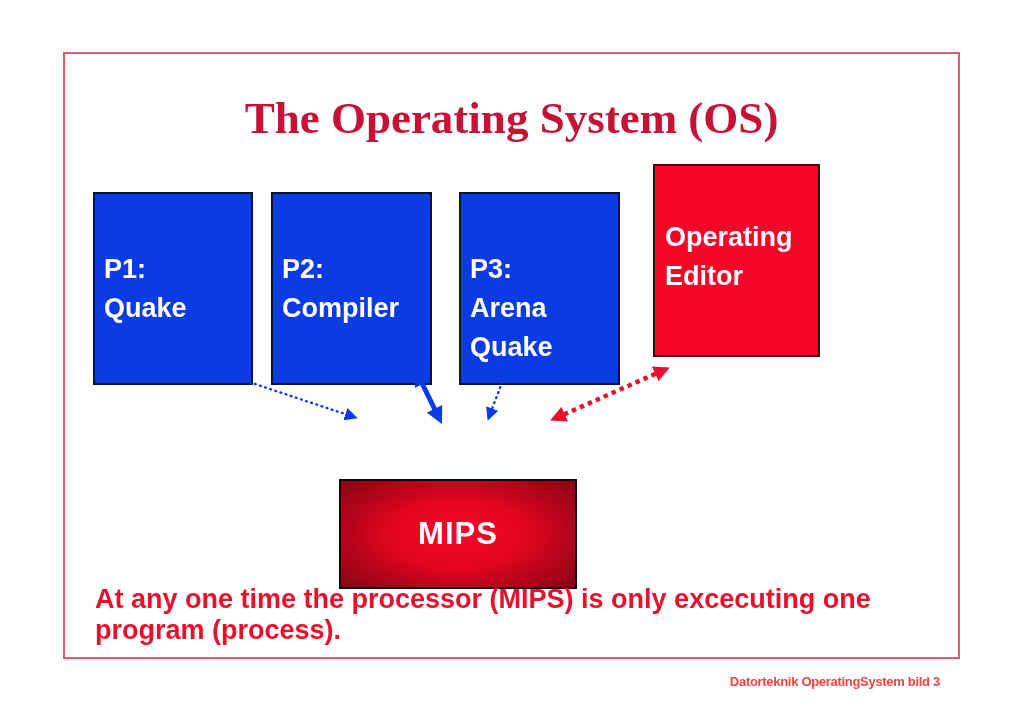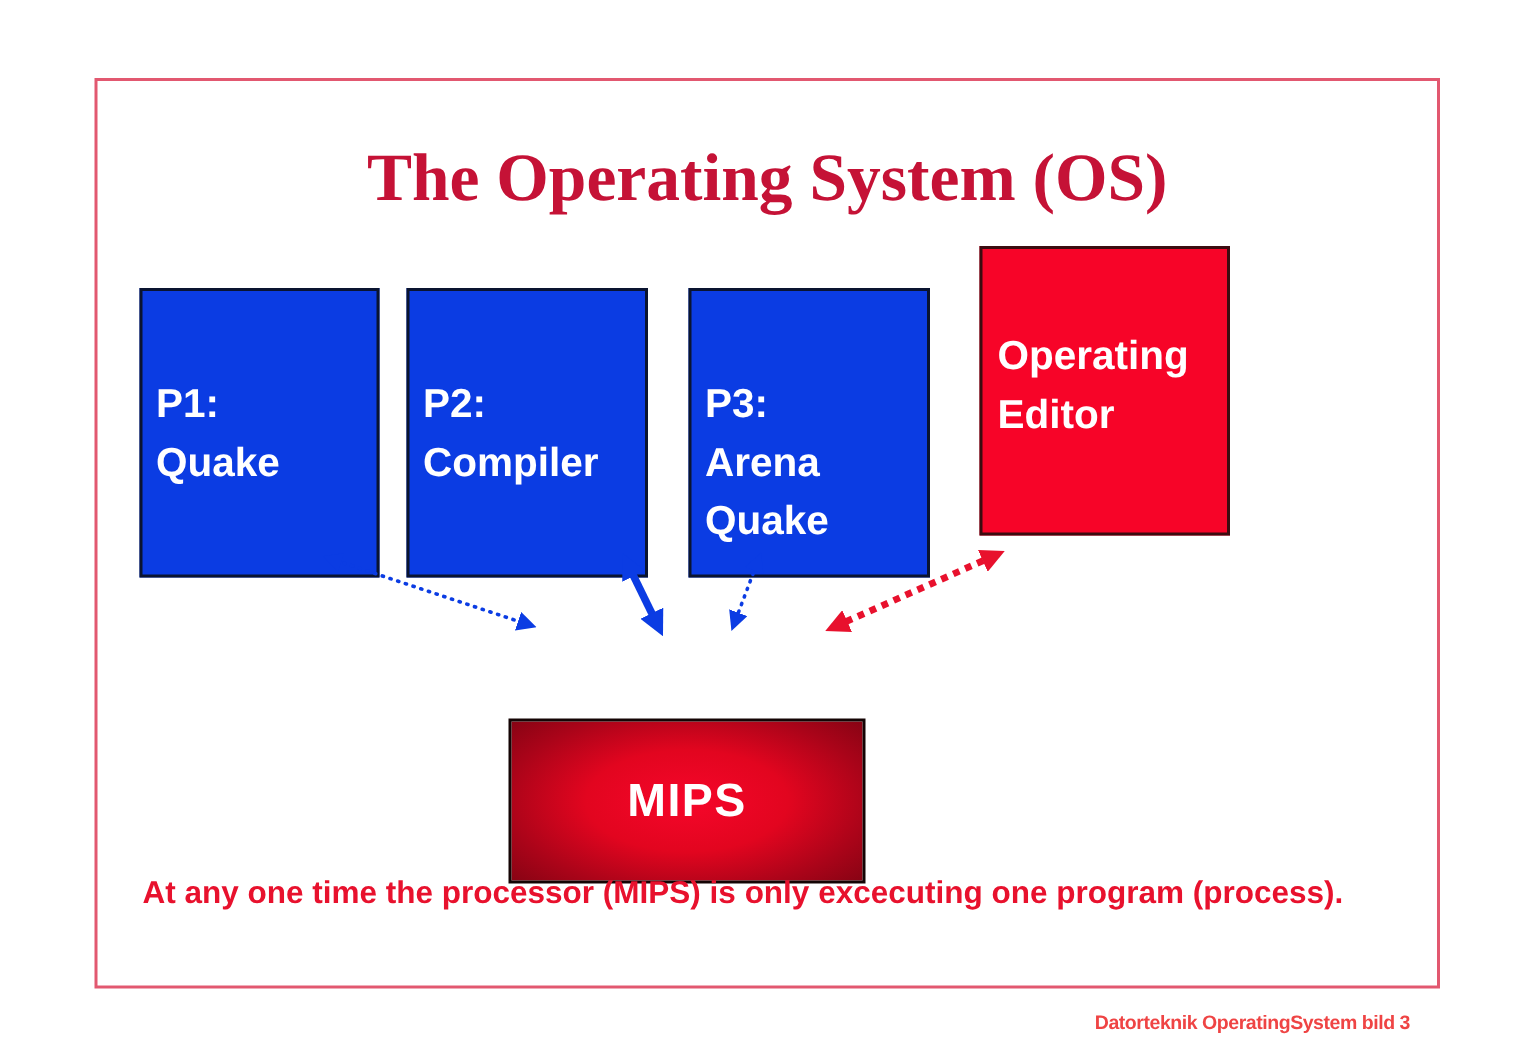--- a/index.html
+++ b/index.html
@@ -35,21 +35,21 @@
   .mips {
     position:absolute; left:339px; top:431px; width:238px; height:110px;
     box-sizing:border-box; border:2px solid #140404;
     background:radial-gradient(ellipse 72% 80% at 50% 50%,
       #f6062a 0%, #e2051f 40%, #aa0419 72%, #7d0312 100%);
     display:flex; align-items:center; justify-content:center;
     color:#ffffff; font-weight:bold; font-size:31px; letter-spacing:1px;margin-top:48px;
   }
   .note {
     position:absolute; left:95px; top:584px; width:860px;
-    font-size:21px; font-weight:bold; color:#e8112d;
+    font-size:27px; font-weight:bold; color:#e8112d;
   }
   .footer {
     position:absolute; left:0; top:674px; width:940px; text-align:right;
     font-size:13px; font-weight:bold; color:#ef4444; letter-spacing:-0.3px;
   }
   .arrows { position:absolute; left:0; top:0; width:1023px; height:708px; pointer-events:none; }
   .line { white-space:nowrap; }
 </style>
 </head>
 <body>

